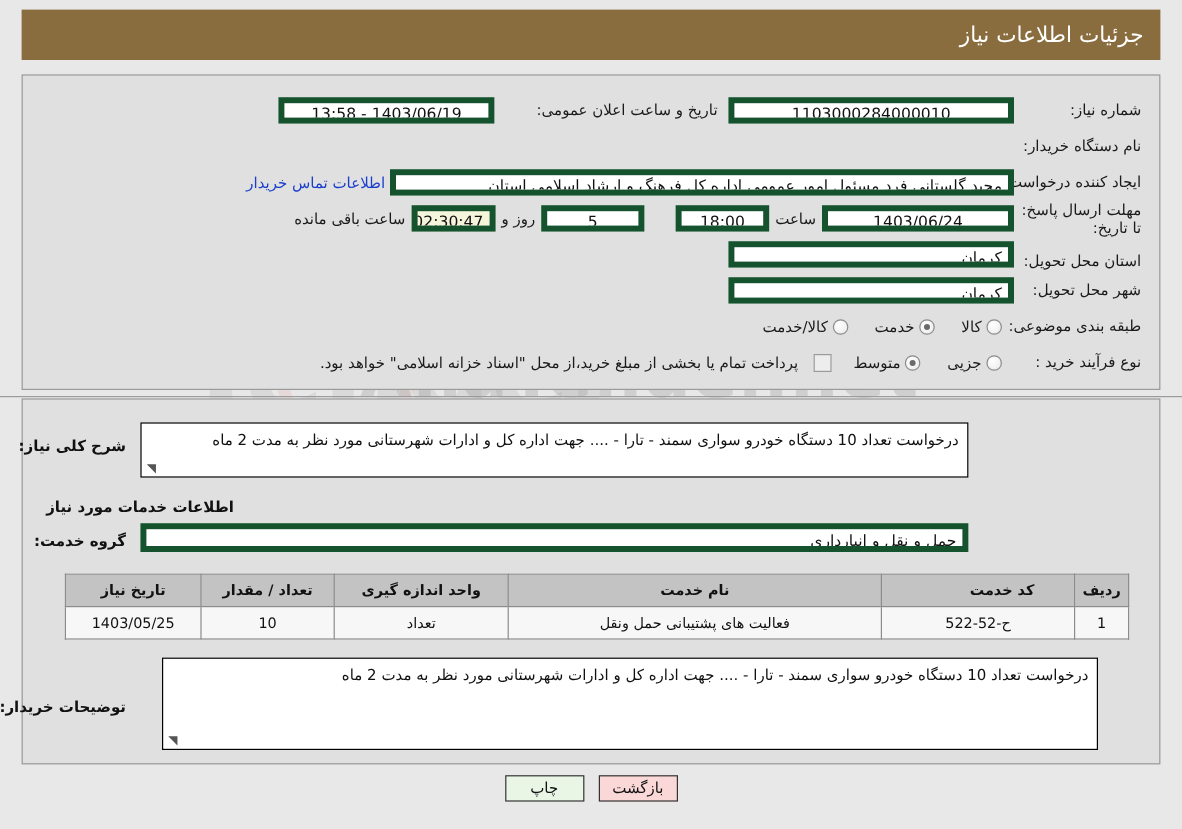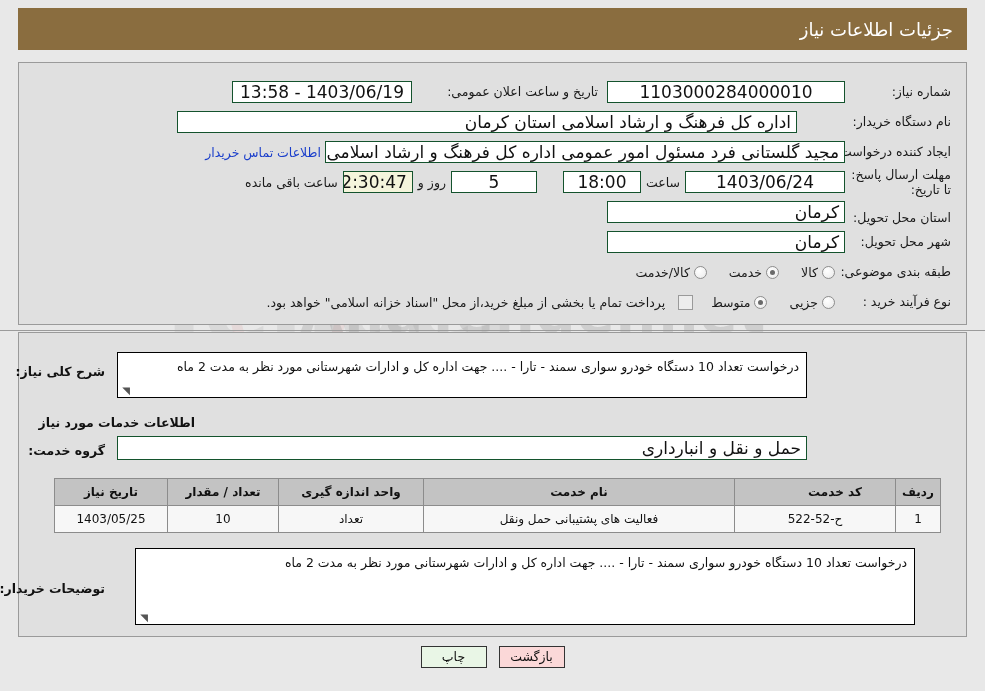--- a/index.html
+++ b/index.html
@@ -116,26 +116,26 @@
   }
   .lbl {
     text-align: right;
     color: #1a1a1a;
     font-size: 12.5px;
     padding-left: 6px;
     line-height: 1.25;
   }
   .fld {
     background: #ffffff;
-    border: 1px solid #14532d;
+    border: 5px solid #14532d;
     height: 22px;
     line-height: 20px;
     box-sizing: border-box;
     padding: 0 5px;
-    font-size: 17px;
+    font-size: 13px;
     text-align: center;
     color: #111;
     overflow: hidden;
     white-space: nowrap;
   }
   .fld.right { text-align: right; }
   .fld.timer { background: #f5f5dc; }
   .inline-lbl {
     font-size: 12.5px;
     padding: 0 5px;
@@ -290,21 +290,20 @@
     <div class="lbl" style="width:100px;">شماره نیاز:</div>
     <div class="fld" style="width:238px;">1103000284000010</div>
   </div>
   <div class="row" style="top:80px; right:387px; z-index:12;">
     <div class="lbl" style="width:180px;">تاریخ و ساعت اعلان عمومی:</div>
     <div class="fld" style="width:180px;">1403/06/19 - 13:58</div>
   </div>
 
   <div class="row" style="top:110px; right:34px; z-index:12;">
     <div class="lbl" style="width:100px;margin-left:48px;">نام دستگاه خریدار:</div>
-    <div class="fld right" style="width:620px;">اداره کل فرهنگ و ارشاد اسلامی استان کرمان</div>
   </div>
 
   <div class="row" style="top:140px; right:34px; z-index:12;">
     <div class="lbl" style="width:100px;">ایجاد کننده درخواست:</div>
     <div class="fld right" style="width:520px;">مجید گلستانی فرد مسئول امور عمومی اداره کل فرهنگ و ارشاد اسلامی استان</div>
     <a class="link">اطلاعات تماس خریدار</a>
   </div>
 
   <div class="row" style="top:170px; right:34px; z-index:12;">
     <div class="lbl" style="width:100px; white-space:normal; line-height:1.2;">مهلت ارسال پاسخ: تا تاریخ:</div>

